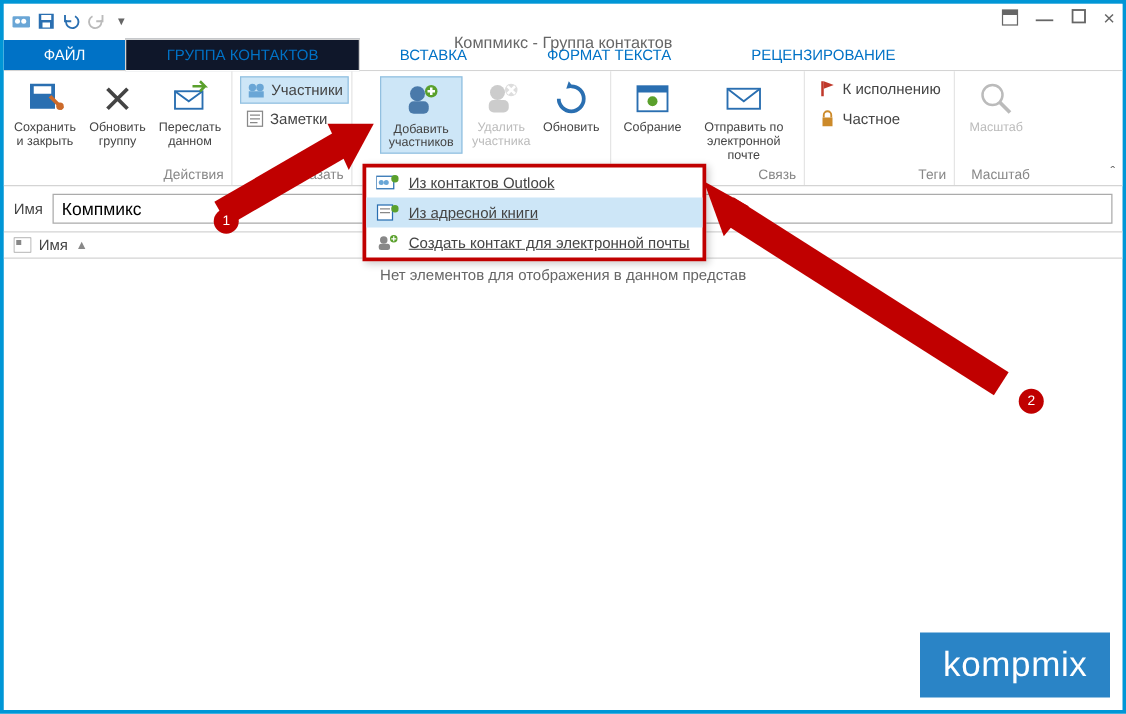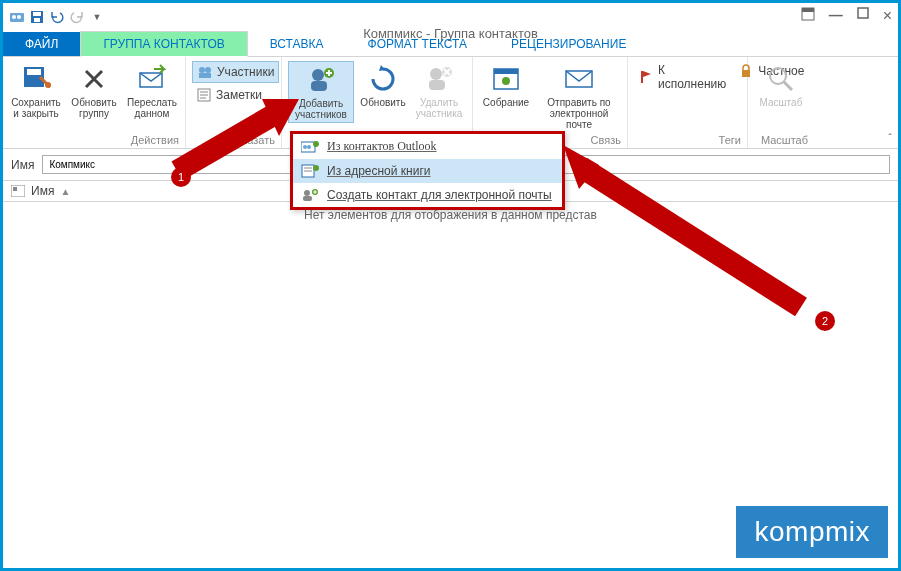--- a/index.html
+++ b/index.html
@@ -4,36 +4,36 @@
 <style>
 * { margin: 0; padding: 0; box-sizing: border-box; font-family: "Segoe UI", Tahoma, sans-serif; }
 body { width: 901px; height: 571px; background: #fff; border: 3px solid #0096d6; position: relative; overflow: hidden; font-size: 12px; color: #444; }
 .titlebar { height: 28px; display: flex; align-items: center; background: #fff; position: relative; }
 .qat { display: flex; align-items: center; gap: 4px; padding-left: 6px; }
 .qat .icon { width: 16px; height: 16px; display: flex; align-items: center; justify-content: center; color: #0072c6; }
 .title { position: absolute; left: 0; right: 0; text-align: center; color: #666; font-size: 13px; pointer-events: none; margin-top: 32px; }
 .winctl { position: absolute; right: 6px; top: 4px; display: flex; gap: 14px; color: #666; }
 .winctl span { cursor: pointer; font-size: 14px; }
 .tabs { height: 26px; display: flex; align-items: flex-end; border-bottom: 1px solid #d4d4d4; background: #fff; }
-.tab { padding: 5px 22px; font-size: 12px; color: #0072c6; cursor: pointer; position: relative; text-align: center; }
+.tab { padding: 5px 32px; font-size: 12px; color: #0072c6; cursor: pointer; position: relative; text-align: center; }
 .tab.file { background: #0072c6; color: #fff; }
-.tab.active { border: 1px solid #d4d4d4; border-bottom: 1px solid #fff; margin-bottom: -1px; background: #86efac; }
+.tab.active { border: 1px solid #d4d4d4; border-bottom: 1px solid #fff; margin-bottom: -1px; background: #0f172a; }
 .ribbon { height: 92px; background: #fff; border-bottom: 1px solid #d4d4d4; display: flex; position: relative; }
 .group { border-right: 1px solid #e5e5e5; padding: 4px 6px 2px 6px; display: flex; flex-direction: column; }
 .group-body { flex: 1; display: flex; align-items: flex-start; gap: 4px; }
 .group-label { text-align: right; font-size: 11px; color: #888; padding-top: 2px; }
 .bigbtn { display: flex; flex-direction: column; align-items: center; width: 54px; padding: 2px; cursor: pointer; text-align: center; font-size: 10px; line-height: 1.1; color: #444; }
 .bigbtn.disabled { color: #bbb; }
 .bigbtn .bicon { width: 32px; height: 32px; margin-bottom: 2px; display: flex; align-items: center; justify-content: center; }
-.bigbtn.highlight { background: #cde6f7; border: 1px solid #92c0e0; }
+.bigbtn.highlight { background: #cde6f7; border: 1px solid #92c0e0; margin-left: 16px; }
 .smallrow { display: flex; align-items: center; gap: 4px; padding: 2px 4px; font-size: 12px; cursor: pointer; }
 .smallrow .sicon { width: 16px; height: 16px; color: #0072c6; }
 .collapse { position: absolute; right: 6px; bottom: 4px; color: #666; font-size: 11px; cursor: pointer; }
 .namebar { display: flex; align-items: center; padding: 6px 8px; gap: 8px; }
-.namebar input { flex: 1; border: 1px solid #ababab; padding: 3px 6px; font-size: 10px; }
+.namebar input { flex: 1; border: 1px solid #ababab; padding: 3px 6px; font-size: 14px; }
 .listhdr { border-top: 1px solid #d4d4d4; border-bottom: 1px solid #d4d4d4; background: #fff; padding: 3px 8px; display: flex; align-items: center; gap: 6px; font-size: 12px; color: #444; }
 .listempty { text-align: center; color: #666; padding: 6px; font-size: 12px; }
 .dropdown { position: absolute; left: 287px; top: 128px; width: 275px; background: #fff; border: 3px solid #c00000; box-shadow: 2px 2px 6px rgba(0,0,0,.2); z-index: 50; }
 .dropdown .ddrow { display: flex; align-items: center; gap: 8px; padding: 5px 8px; font-size: 12px; cursor: pointer; }
 .dropdown .ddrow.hover { background: #cde6f7; }
 .dropdown .dicon { width: 18px; height: 14px; }
 .arrow1 { position: absolute; left: 164px; top: 88px; z-index: 60; }
 .arrow2 { position: absolute; left: 536px; top: 134px; z-index: 60; }
 .badge { position: absolute; width: 20px; height: 20px; border-radius: 10px; background: #c00000; color: #fff; font-size: 11px; display: flex; align-items: center; justify-content: center; z-index: 65; }
 .watermark { position: absolute; right: 10px; bottom: 10px; background: #2a84c6; color: #fff; padding: 10px 18px; font-size: 28px; letter-spacing: .5px; }
@@ -175,40 +175,40 @@
         <div class="bicon">
             <svg width="32" height="32">
               <circle cx="13" cy="11" r="6" fill="#4a7aaa"></circle>
               <rect x="6" y="17" width="16" height="10" rx="4" fill="#4a7aaa"></rect>
               <circle cx="24" cy="9" r="5" fill="#5aa02c"></circle>
               <path d="M24 6 L24 12 M21 9 L27 9" stroke="#fff" stroke-width="2"></path>
             </svg>
           </div>
         <span>Добавить участников </span>
       </div>
-      <div class="bigbtn" style="width:50px;">
-        <div class="bicon">
-            <svg width="32" height="32">
-              <path d="M16 6 A10 10 0 1 1 6 16" stroke="#2a6fb1" fill="none" stroke-width="3"></path>
-              <path d="M14 2 L18 7 L12 8 Z" fill="#2a6fb1"></path>
-            </svg>
-          </div>
-        <span>Обновить</span>
-      </div>
       <div class="bigbtn disabled">
         <div class="bicon">
             <svg width="32" height="32">
               <circle cx="13" cy="11" r="6" fill="#ccc"></circle>
               <rect x="6" y="17" width="16" height="10" rx="4" fill="#ccc"></rect>
               <circle cx="24" cy="9" r="5" fill="#ddd"></circle>
               <path d="M21 6 L27 12 M27 6 L21 12" stroke="#fff" stroke-width="2"></path>
             </svg>
           </div>
         <span>Удалить участника</span>
       </div>
+      <div class="bigbtn" style="width:50px;">
+        <div class="bicon">
+            <svg width="32" height="32">
+              <path d="M16 6 A10 10 0 1 1 6 16" stroke="#2a6fb1" fill="none" stroke-width="3"></path>
+              <path d="M14 2 L18 7 L12 8 Z" fill="#2a6fb1"></path>
+            </svg>
+          </div>
+        <span>Обновить</span>
+      </div>
     </div>
     <div class="group-label">Участники</div>
   </div>
 
   <div class="group">
     <div class="group-body">
       <div class="bigbtn">
         <div class="bicon">
             <svg width="32" height="32">
               <rect x="4" y="6" width="24" height="20" fill="#fff" stroke="#2a6fb1" stroke-width="1.5"></rect>
@@ -225,21 +225,21 @@
               <path d="M3 8 L16 18 L29 8" stroke="#2a6fb1" fill="none" stroke-width="1.5"></path>
             </svg>
           </div>
         <span>Отправить по электронной почте</span>
       </div>
     </div>
     <div class="group-label">Связь</div>
   </div>
 
   <div class="group" style="width:120px;">
-    <div class="group-body" style="flex-direction:row;gap:4px;">
+    <div class="group-body" style="flex-direction:column;gap:4px;">
       <div class="smallrow">
         <span class="sicon">
             <svg width="16" height="16">
               <rect x="3" y="2" width="2" height="12" fill="#c0392b"></rect>
               <path d="M5 2 L13 5 L5 8 Z" fill="#c0392b"></path>
             </svg>
           </span>
         <span>К исполнению </span>
       </div>
       <div class="smallrow">
@@ -294,21 +294,21 @@
 <div class="dropdown">
   <div class="ddrow">
     <span class="dicon">
         <svg width="18" height="14">
           <rect x="0" y="2" width="14" height="10" fill="#fff" stroke="#2a6fb1"></rect>
           <circle cx="4" cy="7" r="2" fill="#6aa6d6"></circle>
           <circle cx="8" cy="7" r="2" fill="#6aa6d6"></circle>
           <circle cx="15" cy="4" r="3" fill="#5aa02c"></circle>
         </svg>
       </span>
-    <span style="text-decoration:underline;text-decoration-color:#666;font-family:Liberation Serif, serif;">Из контактов Outlook</span>
+    <span style="text-decoration:underline;text-decoration-color:#666;">Из контактов Outlook</span>
   </div>
   <div class="ddrow hover">
     <span class="dicon">
         <svg width="18" height="14">
           <rect x="1" y="1" width="12" height="12" fill="#fff" stroke="#2a6fb1"></rect>
           <line x1="3" y1="4" x2="11" y2="4" stroke="#888"></line>
           <line x1="3" y1="7" x2="11" y2="7" stroke="#888"></line>
           <circle cx="15" cy="4" r="3" fill="#5aa02c"></circle>
         </svg>
       </span>

